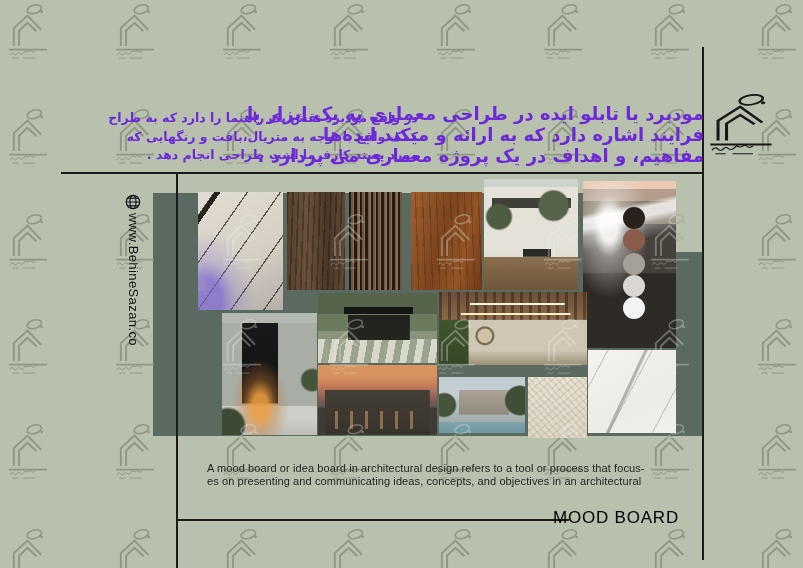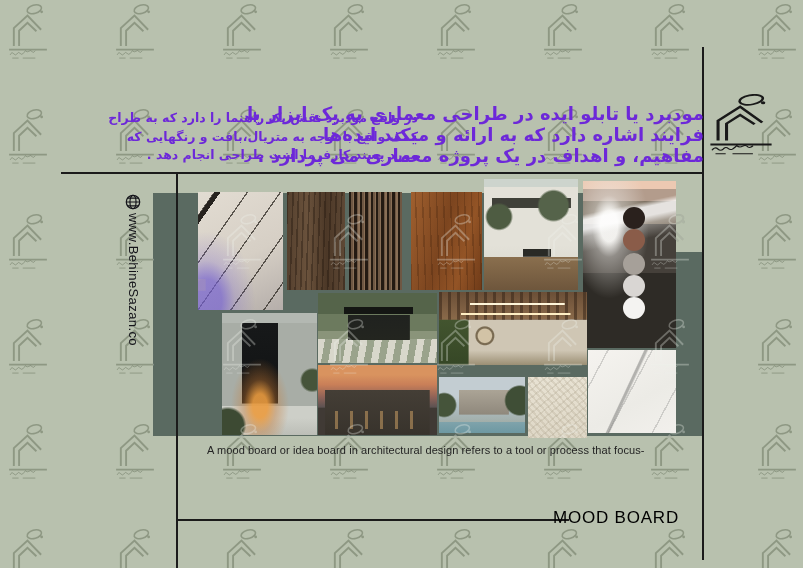--- a/index.html
+++ b/index.html
@@ -108,21 +108,21 @@
   .img-marble{left:588px;top:350px;width:88px;height:83px;background:
     linear-gradient(115deg, transparent 0 44%, rgba(128,128,126,.55) 45% 46.5%, transparent 48%) 0 0/100% 100% no-repeat,
     repeating-linear-gradient(118deg, transparent 0 17px, rgba(150,150,148,.38) 17px 18.4px, transparent 18.4px 39px),
     linear-gradient(150deg,#f5f3ef,#ecebe6 60%,#f2f0ec);}
 
   
   .palette{position:absolute;left:623px;top:203px;width:26px;height:130px;z-index:3;}
   .swatch{position:absolute;left:0;width:22px;height:22px;border-radius:50%;}
 
   
-  .paragraph{position:absolute;left:207px;top:444px;z-index:6;color:#242424;
+  .paragraph{position:absolute;left:207px;top:462px;z-index:6;color:#242424;
     font-size:11px;line-height:13.2px;letter-spacing:.1px;}
   .paragraph div{white-space:nowrap;}
   .footer-title{position:absolute;right:124px;top:508px;z-index:6;color:#000000;
     font-size:17px;letter-spacing:.8px;}
 </style>
 </head>
 <body>
 
 <div class="page">
 
@@ -294,16 +294,17 @@
 
   <svg class="globe" width="16" height="16" viewBox="0 0 20 20" fill="none" stroke="currentColor" stroke-width="1.5">
     <circle cx="10" cy="10" r="8.4"></circle>
     <ellipse cx="10" cy="10" rx="3.8" ry="8.4"></ellipse>
     <path d="M1.6 10 H18.4 M3.1 5.2 H16.9 M3.1 14.8 H16.9"></path>
   </svg>
   <div class="url-vertical">www.BehineSazan.co</div>
 
   <div class="paragraph">
     <div>A mood board or idea board in architectural design refers to a tool or process that focus-</div>
+    <div>es on presenting and communicating ideas, concepts, and objectives in an architectural</div>
   </div>
   <div class="footer-title">MOOD BOARD</div>
 
 </div>
 
 </body></html>

